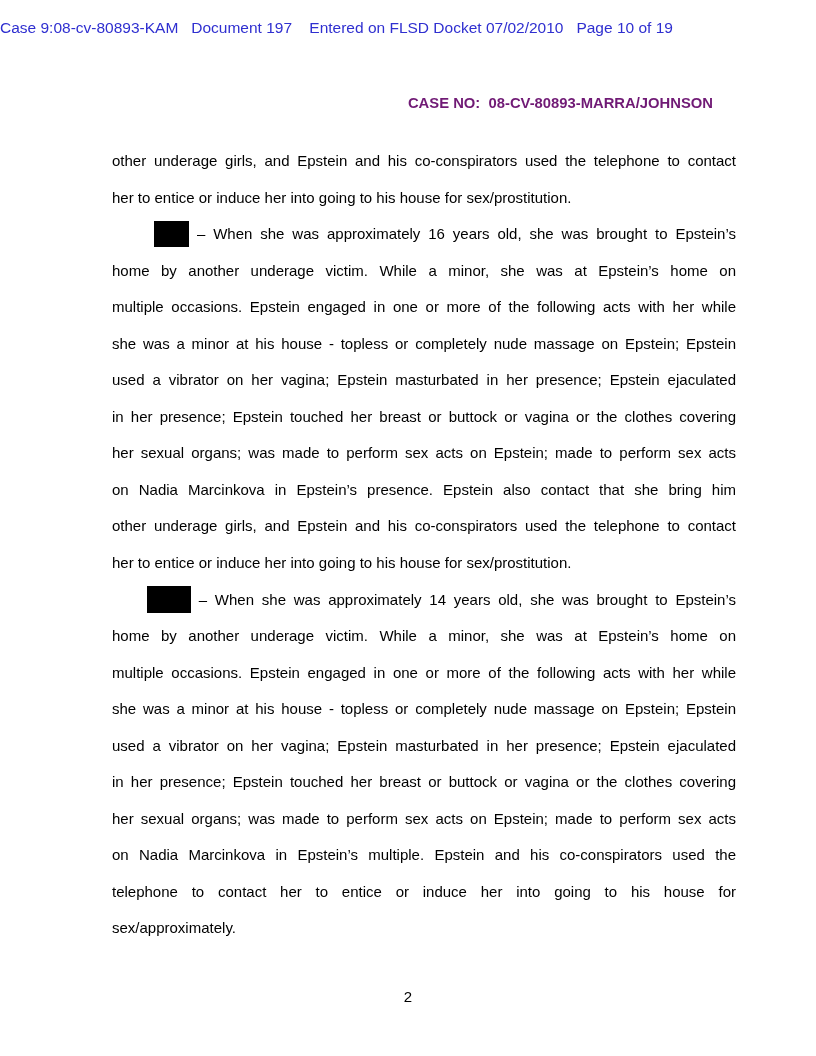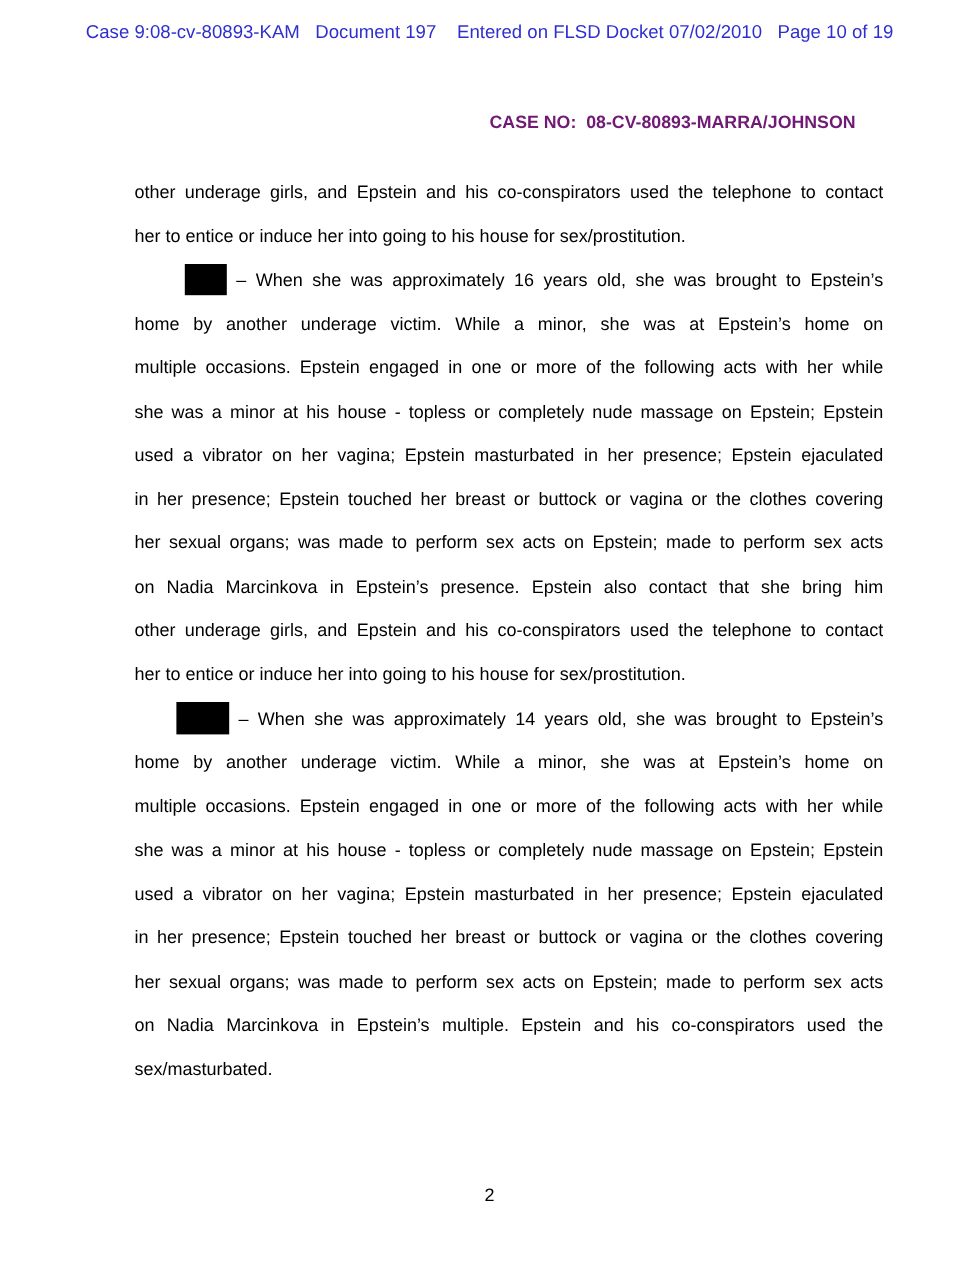--- a/index.html
+++ b/index.html
@@ -11,21 +11,20 @@
     background: #ffffff;
     font-family: "Liberation Sans", sans-serif;
     color: #000000;
     overflow: hidden;
   }
   .stamp-header {
     position: absolute;
     top: 19px;
     left: 0;
     width: 100%;
-    text-align: center;
     font-size: 15.5px;
     white-space: pre;
     color: #2f2fd0;
   }
   .case-no {
     position: absolute;
     top: 95px;
     left: 96px;
     width: 617px;
     text-align: right;
@@ -89,17 +88,18 @@
       <div class="line">other underage girls, and Epstein and his co-conspirators used the telephone to contact</div>
       <div class="line last">her to entice or induce her into going to his house for sex/prostitution.</div>
       <div class="line" style="text-indent: 35px;"><span class="redact" style="width: 44px; height: 27px; background: rgb(0, 0, 0);"></span> – When she was approximately 14 years old, she was brought to Epstein’s</div>
       <div class="line">home by another underage victim.  While a minor, she was at Epstein’s home on</div>
       <div class="line">multiple occasions.  Epstein engaged in one or more of the following acts with her while</div>
       <div class="line">she was a minor at his house - topless or completely nude massage on Epstein; Epstein</div>
       <div class="line">used a vibrator on her vagina; Epstein masturbated in her presence; Epstein ejaculated</div>
       <div class="line">in her presence; Epstein touched her breast or buttock or vagina or the clothes covering</div>
       <div class="line">her sexual organs; was made to perform sex acts on Epstein; made to perform sex acts</div>
       <div class="line">on Nadia Marcinkova in Epstein’s multiple.   Epstein and his co-conspirators used the</div>
-      <div class="line last">sex/masturbated.</div>
+      <div class="line">telephone to contact her to entice or induce her into going to his house for</div>
+      <div class="line last">sex/approximately.</div>
     </div>
 
   <div class="page-number">2</div>
 </div>
 
 </body></html>

